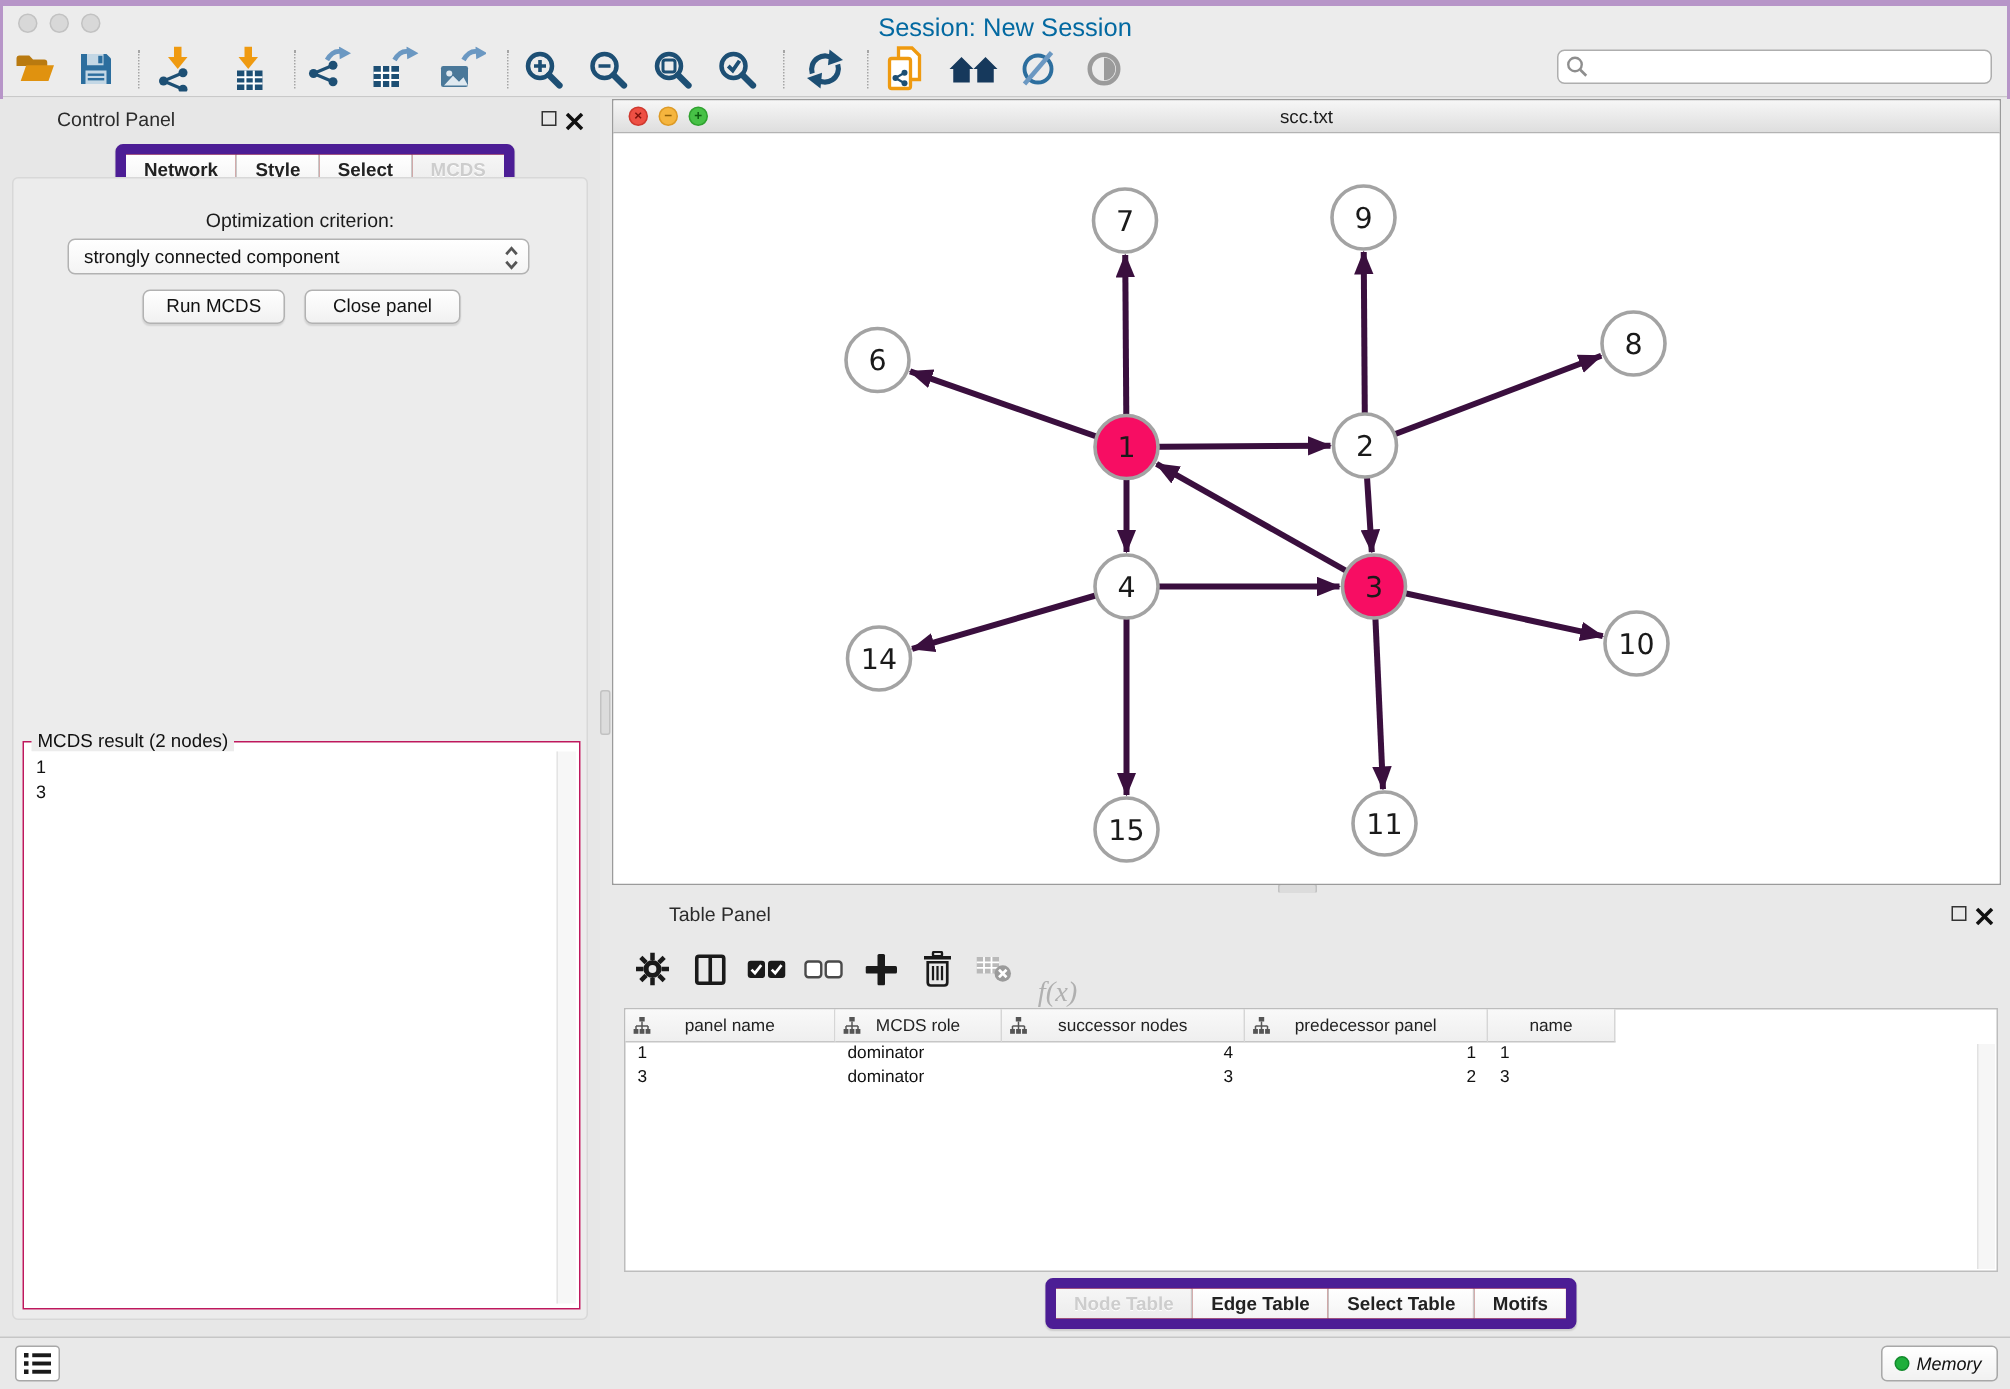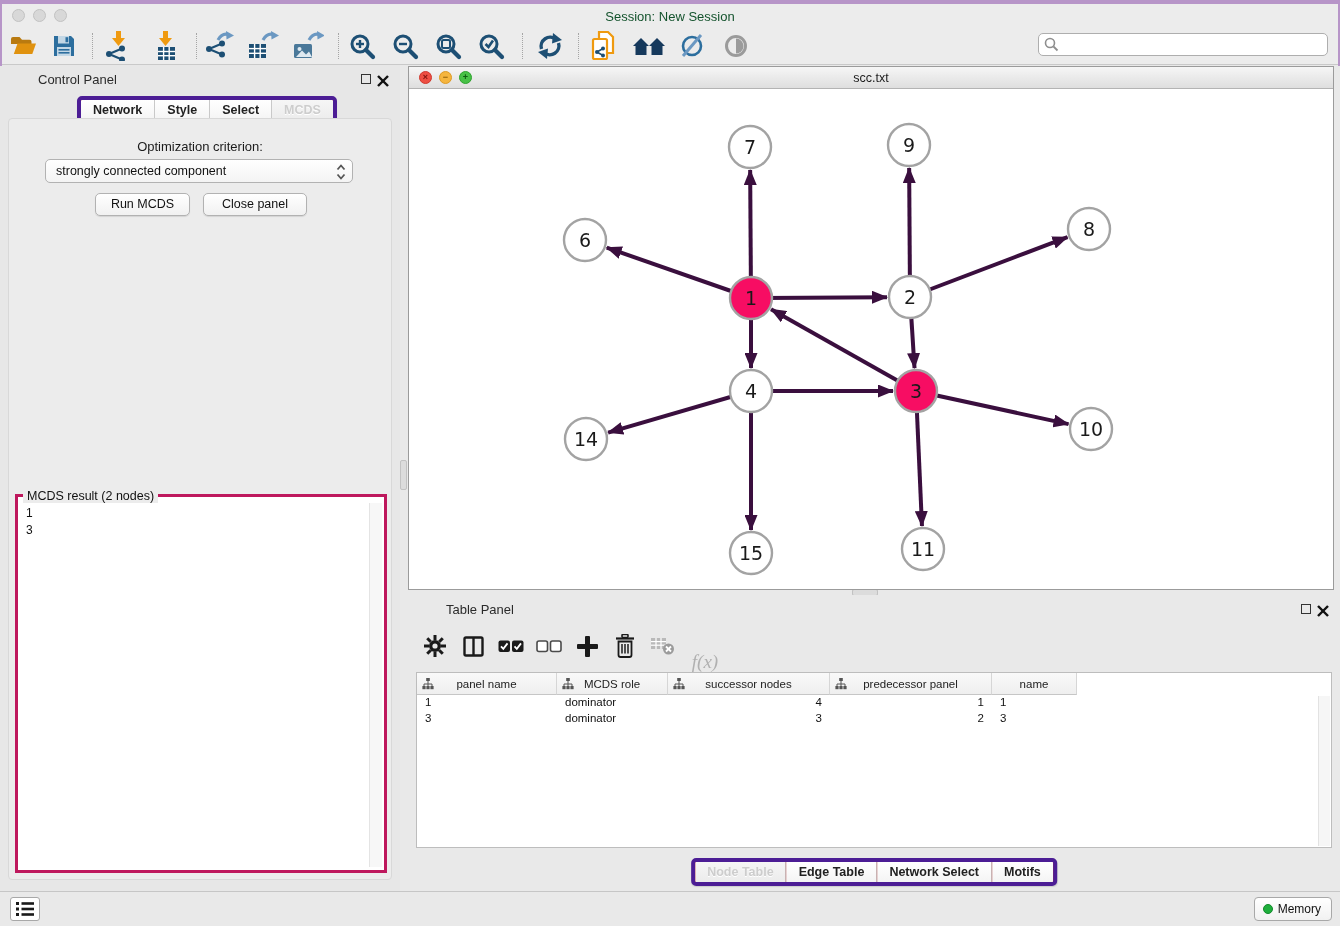--- a/index.html
+++ b/index.html
@@ -6,49 +6,49 @@
   html,body { width:1340px; height:926px; }
   body { font-family:"Liberation Sans","DejaVu Sans",sans-serif; background:#ececec; position:relative; overflow:hidden; }
   .frame-strip { position:absolute; background:#b795c8; z-index:50; }
   #frame-top { left:0; top:0; width:1340px; height:4px; }
   #frame-left { left:0; top:0; width:2px; height:66px; }
   #frame-right { right:0; top:0; width:2px; height:66px; }
 
   
   .titlebar { position:absolute; left:0; top:4px; width:100%; height:24px; background:#ececec; }
   .tl-dot { position:absolute; top:5px; width:13px; height:13px; border-radius:50%; background:#d8d8d8; border:1px solid #c2c2c2; }
-  .titlebar .title { position:absolute; width:100%; text-align:center; top:5px; font-size:13px; color:#14532d; }
+  .titlebar .title { position:absolute; width:100%; text-align:center; top:5px; font-size:17px; color:#0369a1; }
 
   
   .toolbar { position:absolute; left:0; top:28px; width:100%; height:37px; border-bottom:1px solid #c9c9c9; }
   .tbtn { position:absolute; top:2px; height:32px; display:flex; align-items:center; justify-content:center; cursor:default; }
   .tsep { position:absolute; top:5px; height:26px; width:0; border-left:1px dotted #a5a5a5; }
   .searchwrap { position:absolute; right:12px; top:5px; width:290px; height:23px; }
   .searchwrap input { width:100%; height:100%; border:1px solid #aeaeae; border-radius:5px; background:#fff; padding-left:24px; font-size:12px; outline:none; }
   .searchwrap svg { position:absolute; left:6px; top:4px; }
 
   
   .main { position:absolute; left:0; top:65px; width:1340px; height:826px; background:#e9e9e9; }
 
   
   .cpanel { position:absolute; left:0; top:0; width:400px; height:826px; background:#e7e7e7; }
   .panel-title { position:absolute; left:10px; top:7px; font-size:13px; color:#2b2b2b;margin-left:28px; }
   .float-ico { position:absolute; width:10px; height:10px; border:1.5px solid #333; top:9px; }
   .close-ico { position:absolute; top:6px; font-size:13px; font-weight:bold; color:#111; }
-  .seg-tabs { position:absolute; display:flex; border:4px solid #4c1d95; border-radius:5px; overflow:hidden; background:#b91c1c; box-shadow:0 1px 1px rgba(0,0,0,0.12); }
+  .seg-tabs { position:absolute; display:flex; border:7px solid #4c1d95; border-radius:5px; overflow:hidden; background:#b91c1c; box-shadow:0 1px 1px rgba(0,0,0,0.12); }
   .seg-tab { padding:3px 12px; font-size:12.5px; font-weight:700; color:#222; background:linear-gradient(#ffffff,#f4f4f4); border-left:1px solid #c9c9c9; white-space:nowrap; }
   .seg-tab:first-child { border-left:none; }
   .seg-tab.selected { color:#cdcdcd; text-shadow:0 1px 0 #fff; background:linear-gradient(#f6f6f6,#ececec); }
   #cp-tabs { left:77px; top:31px; }
   .cp-inner { position:absolute; left:8px; top:53px; width:384px; height:762px; background:#ececec; border:1px solid #d8d8d8; border-radius:4px; }
   .opt-label { position:absolute; left:0; top:20px; width:100%; text-align:center; font-size:13px; color:#1b1b1b; }
   .dropdown { position:absolute; left:36px; top:40px; width:308px; height:24px; background:linear-gradient(#ffffff,#f4f4f4); border:1px solid #b2b2b2; border-radius:5px; font-size:12.5px; color:#111; line-height:22px; padding-left:10px; }
   .dropdown svg { position:absolute; right:5px; top:3px; }
   .btn { position:absolute; height:23px; background:linear-gradient(#ffffff,#f1f1f1); border:1px solid #b2b2b2; border-radius:5px; font-size:12.5px; color:#111; text-align:center; line-height:21px; box-shadow:0 1px 1px rgba(0,0,0,0.10); }
-  .groupbox { position:absolute; left:6px; top:375px; width:372px; height:379px; border:3px solid #be185d; background:#fff; }
+  .groupbox { position:absolute; left:6px; top:375px; width:372px; height:379px; border:1px solid #be185d; background:#fff; }
   .groupbox .gb-label { position:absolute; left:5px; top:-8px; background:#ececec; padding:0 4px; font-size:12.5px; color:#111; }
   .gb-text { position:absolute; left:2px; top:6px; right:16px; bottom:3px; background:#fff; font-size:12px; color:#111; line-height:17px; padding:2px 6px; white-space:pre; }
   .gb-scroll { position:absolute; right:2px; top:6px; bottom:3px; width:13px; background:#f7f7f7; border-left:1px solid #e4e4e4; }
 
   
   .v-grip { position:absolute; left:400px; top:395px; width:7px; height:30px; background:#dcdcdc; border:1px solid #c2c2c2; border-radius:2px; }
   .h-grip { position:absolute; left:852px; top:524px; width:26px; height:7px; background:#dcdcdc; border:1px solid #c2c2c2; border-radius:2px; }
 
   
   .netwin { position:absolute; left:408px; top:1px; width:926px; height:524px; border:1px solid #9b9b9b; background:#fff; }
@@ -70,21 +70,21 @@
   .th svg { position:absolute; left:5px; top:5px; }
   .trow { display:flex; height:16px; font-size:11.5px; color:#111; }
   .td { padding:1px 8px 0 8px; overflow:hidden; white-space:nowrap; }
   .tscroll { position:absolute; right:1px; top:23px; bottom:1px; width:12px; background:#f6f6f6; border-left:1px solid #e2e2e2; }
   #tp-tabs { bottom:5px; left:50%; transform:translateX(-50%); }
   .fx-label { font-family:"Liberation Serif","DejaVu Serif",serif; font-style:italic; font-size:19px; color:#b0b0b0;margin-top:32px; }
 
   
   .statusbar { position:absolute; left:0; bottom:0; width:100%; height:35px; background:#e9e9e9; border-top:1px solid #c6c6c6; }
   .list-btn { position:absolute; left:10px; top:5px; width:30px; height:24px; background:#fff; border:1px solid #a8a8a8; border-radius:3px; display:flex; align-items:center; justify-content:center; }
-  .mem-btn { position:absolute; right:8px; top:5px; height:24px; padding:0 10px 0 8px; background:linear-gradient(#ffffff,#f1f1f1); border:1px solid #a8a8a8; border-radius:4px; display:flex; align-items:center; gap:5px; font-size:12px; color:#111; }
+  .mem-btn { position:absolute; right:8px; top:5px; height:24px; padding:0 10px 0 8px; background:linear-gradient(#ffffff,#f1f1f1); border:1px solid #a8a8a8; border-radius:4px; display:flex; align-items:center; gap:5px; font-size:12px; color:#111;font-style:italic; }
   .mem-dot { width:10px; height:10px; border-radius:50%; background:#1faf3c; border:1px solid #128a2c; }
 </style>
 </head>
 <body>
 
 <div class="frame-strip" id="frame-top"></div>
 <div class="frame-strip" id="frame-left"></div>
 <div class="frame-strip" id="frame-right"></div>
 
 <div class="titlebar">
@@ -518,21 +518,21 @@
             <div class="td" style="width: 162px; text-align: right;">2</div>
             <div class="td" style="width: 85px; text-align: left;">3</div>
           </div>
         </div>
       <div class="tscroll"></div>
     </div>
 
     <div class="seg-tabs" id="tp-tabs" style="position:absolute">
         <span class="seg-tab selected">Node Table</span>
         <span class="seg-tab">Edge Table</span>
-        <span class="seg-tab">Network Select</span>
+        <span class="seg-tab">Select Table</span>
         <span class="seg-tab">Motifs</span>
       </div>
   </div>
 </div>
 
 <div class="statusbar">
   <div class="list-btn">
     <svg width="18" height="16" viewBox="0 0 18 16">
       <g fill="#1a1a1a">
         <rect x="0" y="1" width="3" height="3"></rect>

